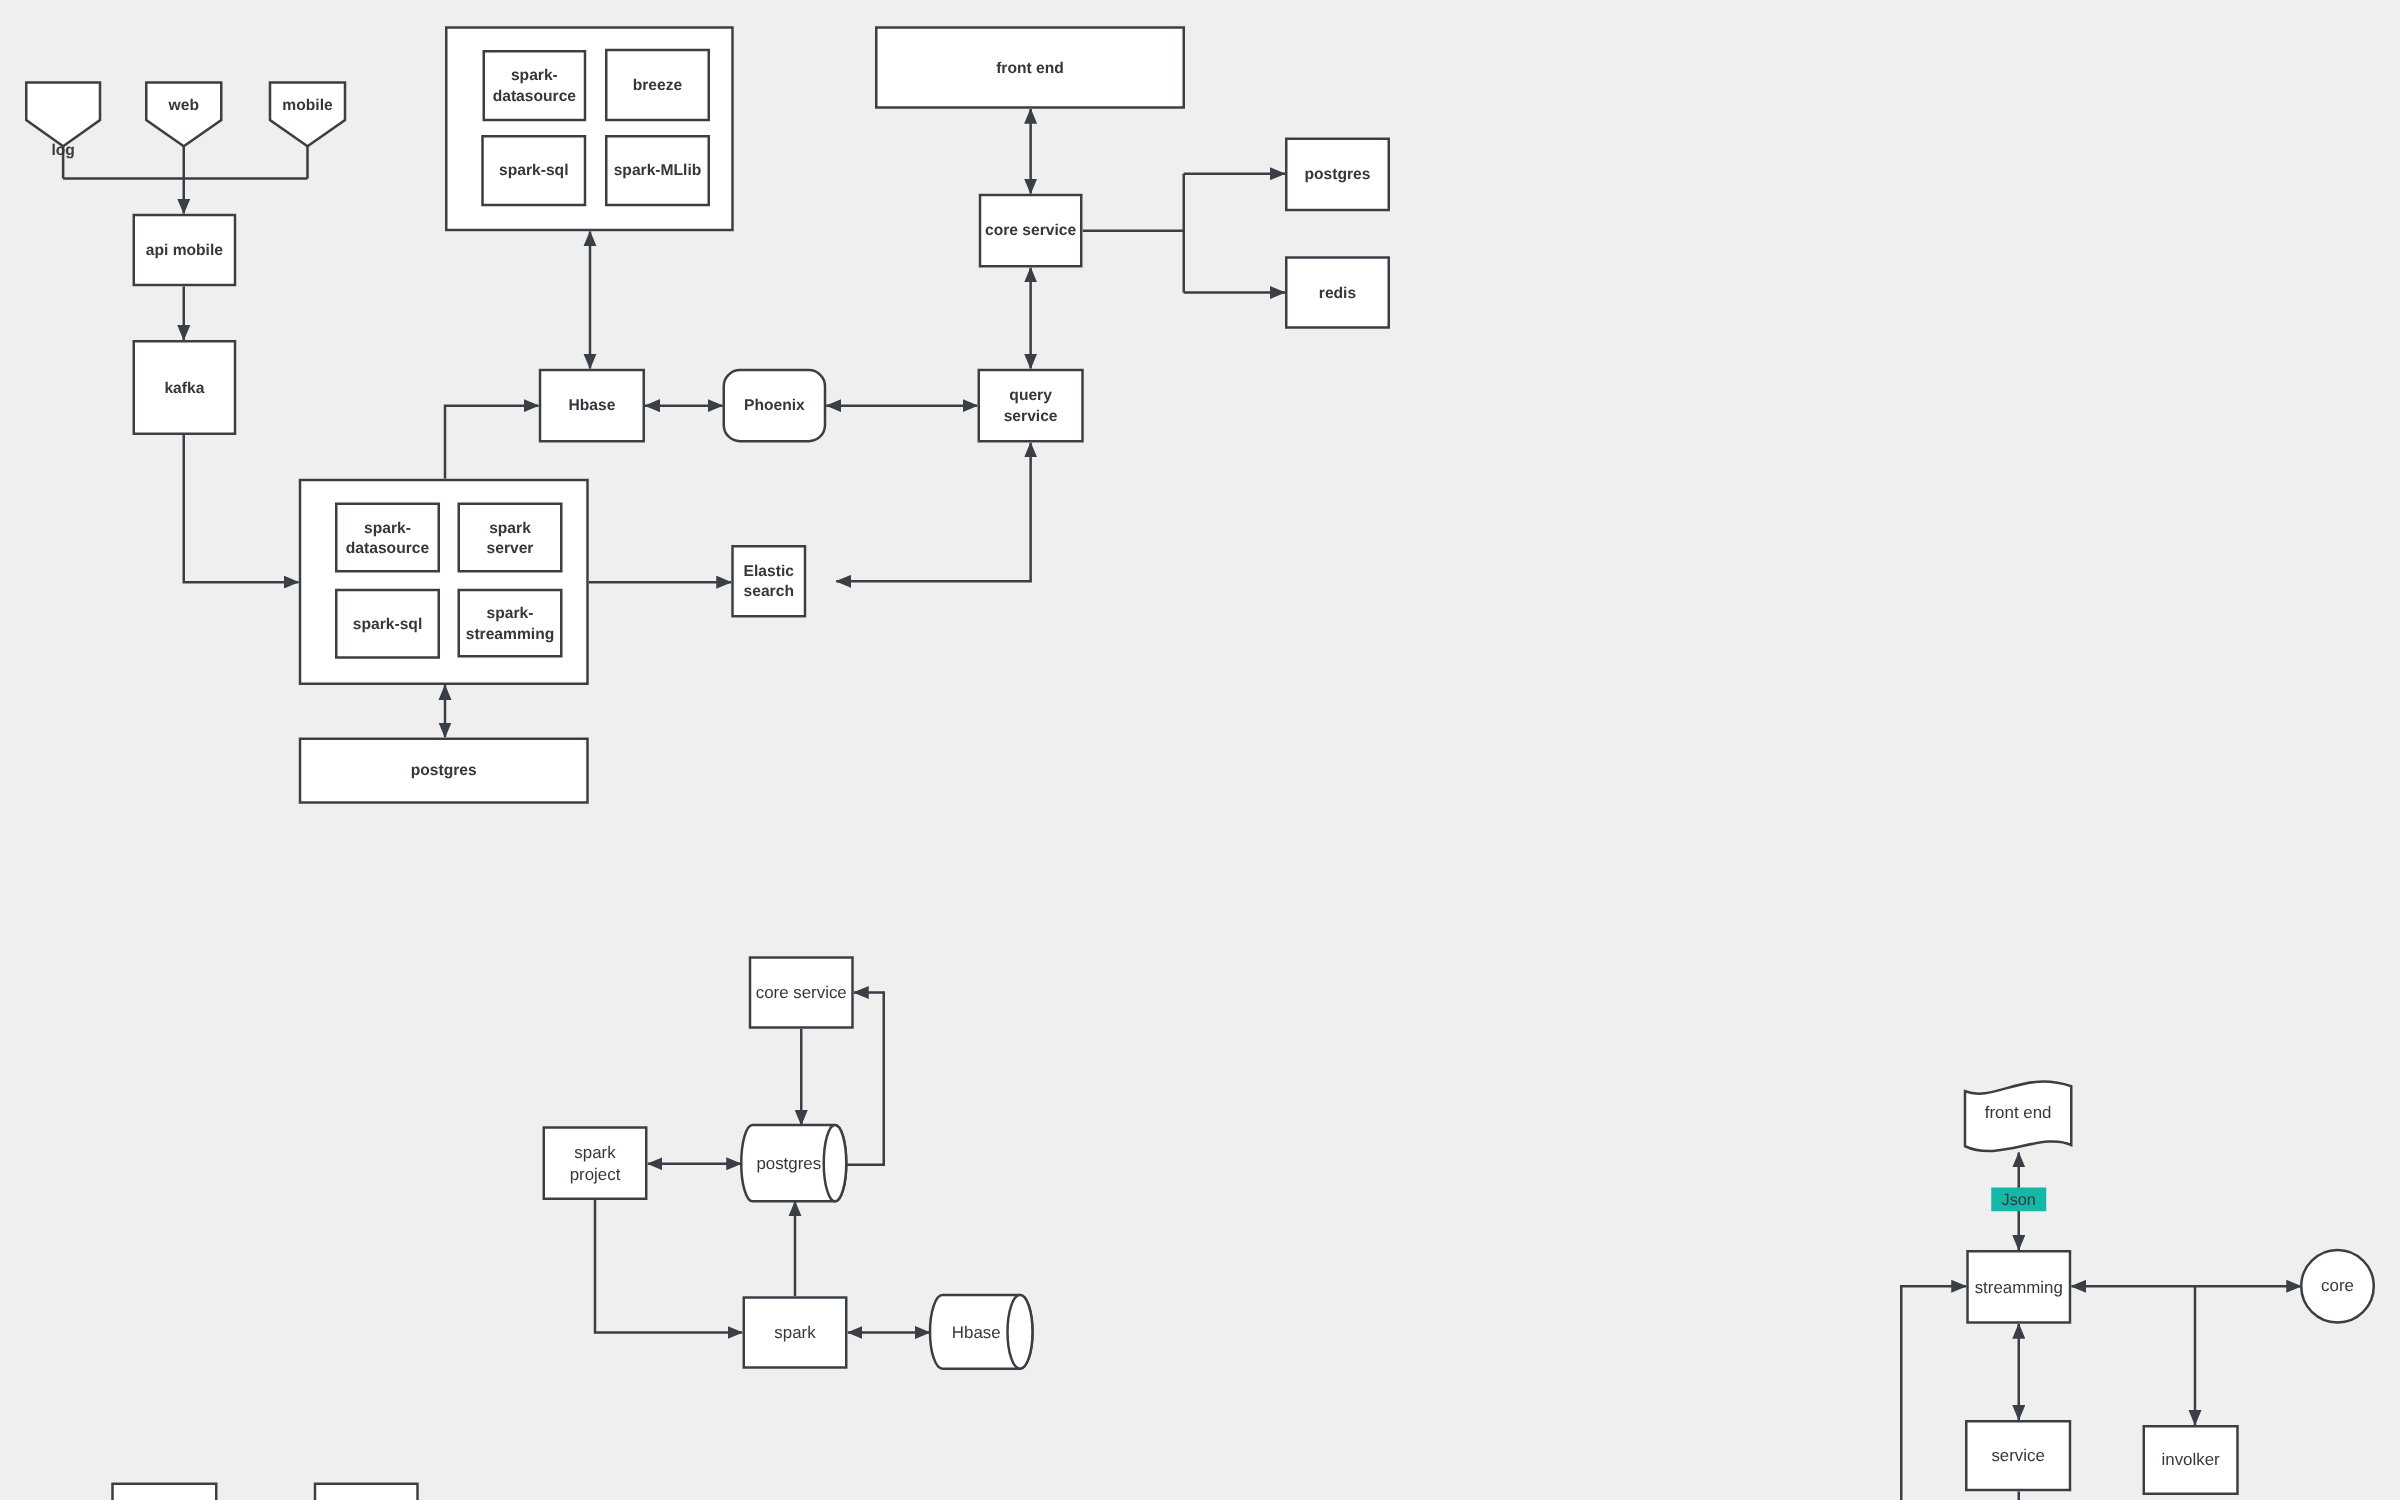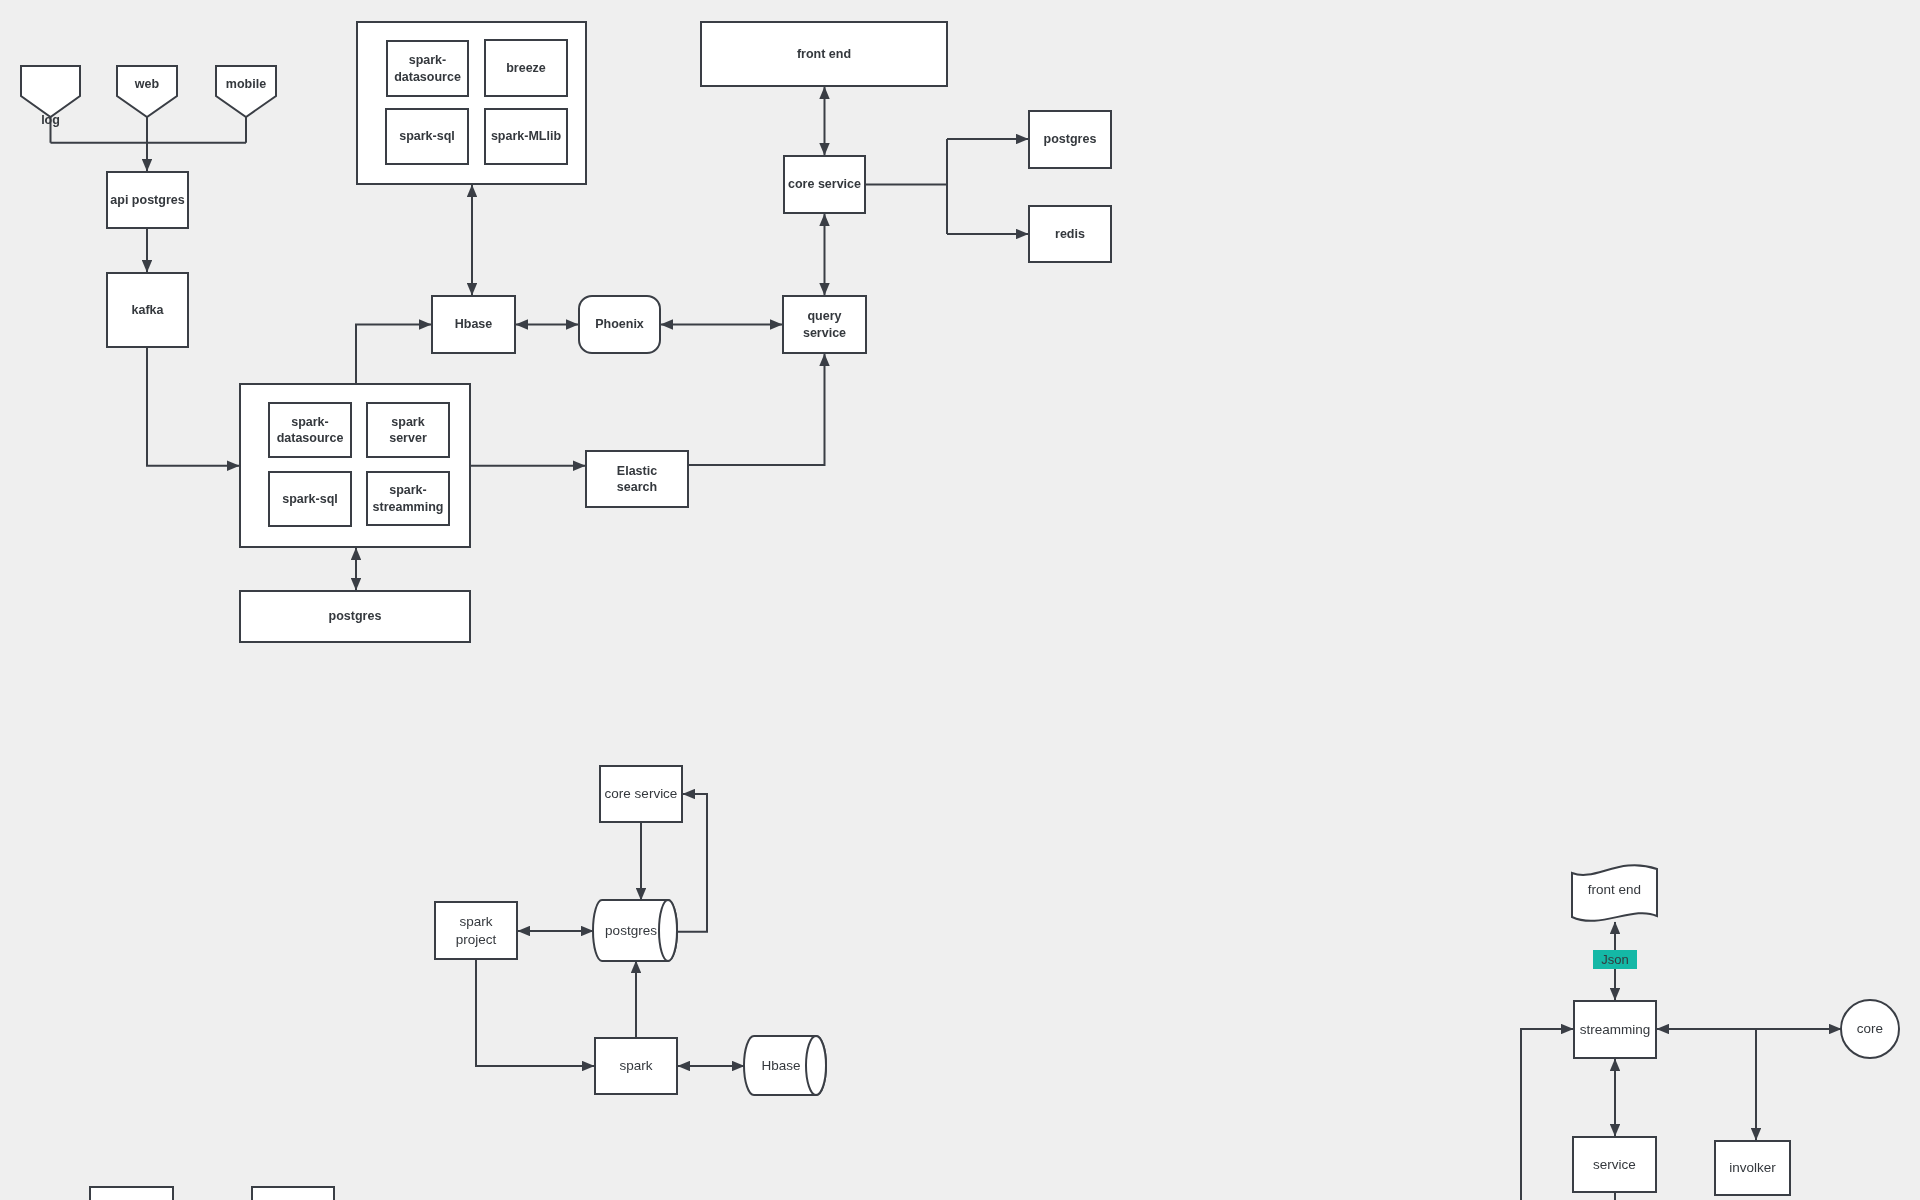--- a/index.html
+++ b/index.html
@@ -76,21 +76,21 @@
     <path class="wire" d="M1756,1029 V1140" marker-end="url(#arr)"></path>
     <path class="wire" d="M1521,1202 V1029 H1573" marker-end="url(#arr)"></path>
     <line class="wire" x1="1615" y1="1059" x2="1615" y2="1136" marker-start="url(#arr)" marker-end="url(#arr)"></line>
     <line class="wire" x1="1615" y1="1193" x2="1615" y2="1202"></line>
   </svg>
 
   <div class="slabel d1" style="left:21px;top:66px;width:59px;height:36px;margin-top:36px;">log</div>
   <div class="slabel d1" style="left:117px;top:66px;width:60px;height:36px;">web</div>
   <div class="slabel d1" style="left:216px;top:66px;width:60px;height:36px;">mobile</div>
 
-  <div class="node d1" style="left:106px;top:171px;width:83px;height:58px;">api postgres</div>
+  <div class="node d1" style="left:106px;top:171px;width:83px;height:58px;">api mobile</div>
   <div class="node d1" style="left:106px;top:272px;width:83px;height:76px;">kafka</div>
 
   <div class="node d1" style="left:356px;top:21px;width:231px;height:164px;"></div>
   <div class="node d1" style="left:386px;top:40px;width:83px;height:57px;">spark-
 datasource</div>
   <div class="node d1" style="left:484px;top:39px;width:84px;height:58px;">breeze</div>
   <div class="node d1" style="left:385px;top:108px;width:84px;height:57px;">spark-sql</div>
   <div class="node d1" style="left:484px;top:108px;width:84px;height:57px;">spark-MLlib</div>
 
   <div class="node d1" style="left:700px;top:21px;width:248px;height:66px;">front end</div>
@@ -105,21 +105,21 @@
 
   <div class="node d1" style="left:239px;top:383px;width:232px;height:165px;"></div>
   <div class="node d1" style="left:268px;top:402px;width:84px;height:56px;">spark-
 datasource</div>
   <div class="node d1" style="left:366px;top:402px;width:84px;height:56px;">spark
 server</div>
   <div class="node d1" style="left:268px;top:471px;width:84px;height:56px;">spark-sql</div>
   <div class="node d1" style="left:366px;top:471px;width:84px;height:55px;">spark-
 streamming</div>
 
-  <div class="node d1" style="left:585px;top:436px;width:104px;height:58px;margin-top:14px;">Elastic
+  <div class="node d1" style="left:585px;top:436px;width:60px;height:58px;">Elastic
 search</div>
   <div class="node d1" style="left:239px;top:590px;width:232px;height:53px;">postgres</div>
 
   <div class="node d2" style="left:599px;top:765px;width:84px;height:58px;">core service</div>
   <div class="node d2" style="left:434px;top:901px;width:84px;height:59px;">spark
 project</div>
   <div class="node d2" style="left:594px;top:1037px;width:84px;height:58px;">spark</div>
   <div class="slabel d2" style="left:594px;top:900px;width:74px;height:61px;">postgres</div>
   <div class="slabel d2" style="left:746px;top:1036px;width:70px;height:60px;">Hbase</div>
 

